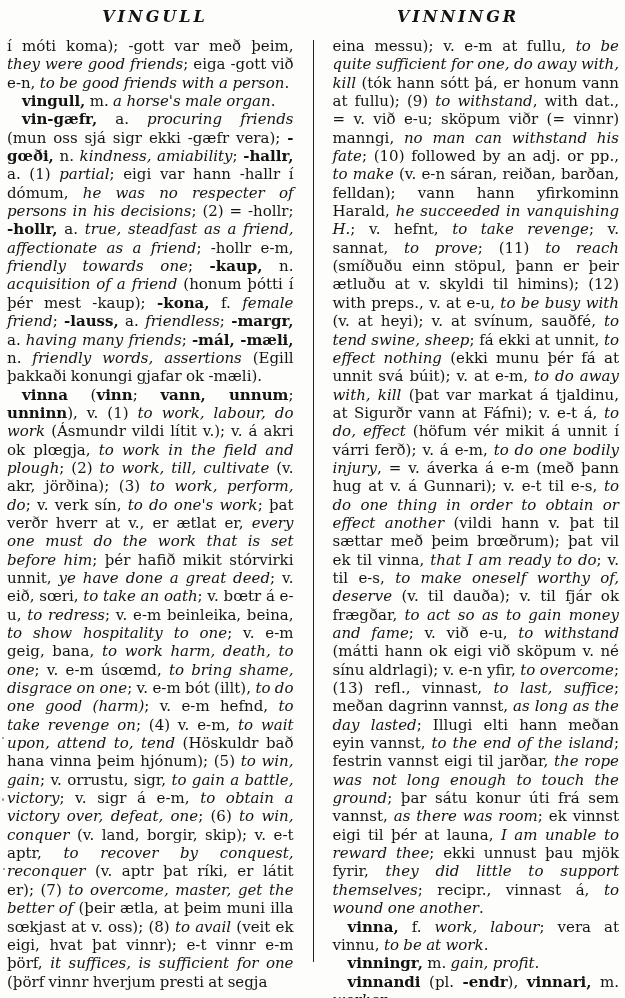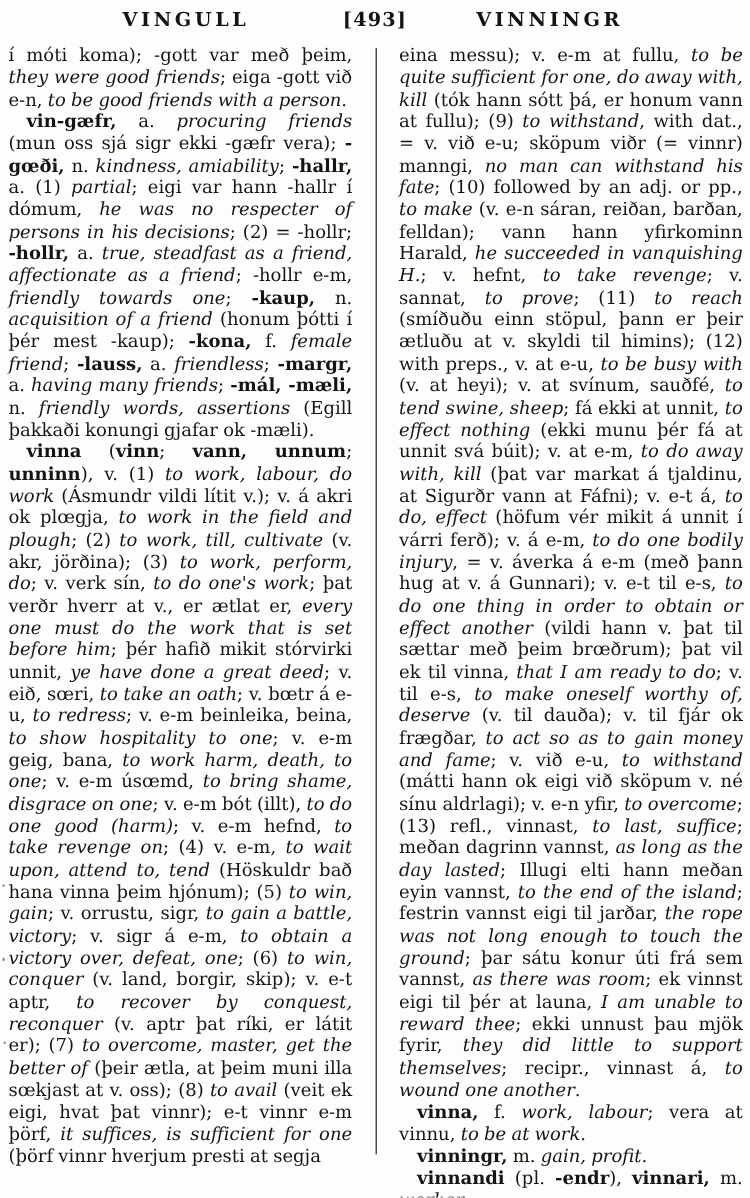--- a/index.html
+++ b/index.html
@@ -9,21 +9,21 @@
   html,body{margin:0;padding:0;}
   body{
     width:625px;height:998px;
     background:var(--paper);
     color:var(--ink);
     font-family:"DejaVu Serif","Liberation Serif",serif;
     -webkit-font-smoothing:antialiased;
   }
   .page{position:relative;width:625px;height:998px;overflow:hidden;}
   
-  .header{position:absolute;top:7px;left:0;right:0;height:24px;font-weight:bold;font-size:16px;}
+  .header{position:absolute;top:7px;left:0;right:0;height:24px;font-weight:bold;font-size:16px;font-style:italic;}
   .hw{position:absolute;top:0;text-align:center;letter-spacing:3px;}
   .hw-left{left:0;width:310px;}
   .hw-right{right:0;width:334px;}
   .page-num{position:absolute;top:0;left:0;right:0;text-align:center;font-weight:bold;letter-spacing:1px;}
   
   .columns{position:absolute;top:37px;left:7px;right:6px;bottom:6px;display:flex;}
   .col{flex:1;min-width:0;font-size:15px;line-height:18.35px;text-align:justify;word-spacing:-0.4px;}
   .col-left{padding-right:18px;}
   .col-right{padding-left:18px;}
   .rule{width:1px;background:#222;margin:3px 1px 30px 1px;}
@@ -37,27 +37,27 @@
   .s2{left:2px;top:798px;width:2px;height:3px;}
   .s3{left:3px;top:868px;width:2px;height:2px;}
 </style>
 </head>
 <body>
 
 <div class="page">
 
   <div class="header">
     <span class="hw hw-left">VINGULL</span>
-    <span class="page-num">[493]</span>
     <span class="hw hw-right">VINNINGR</span>
   </div>
 
   <div class="columns">
     <div class="col col-left">
         <p><span>í móti koma); -gott var með þeim, </span><span class="it">they were good friends</span><span>; eiga -gott við e-n, </span><span class="it">to be good friends with a person</span><span>.</span></p>
+        <p class="indent"><span class="bd">vingull,</span><span> m. </span><span class="it">a horse's male organ</span><span>.</span></p>
         <p class="indent"><span class="bd">vin-gæfr,</span><span> a. </span><span class="it">procuring friends</span><span> (mun oss sjá sigr ekki -gæfr vera); </span><span class="bd">-gœði,</span><span> n. </span><span class="it">kindness, amiability</span><span>; </span><span class="bd">-hallr,</span><span> a. (1) </span><span class="it">partial</span><span>; eigi var hann -hallr í dómum, </span><span class="it">he was no respecter of persons in his decisions</span><span>; (2) = -hollr; </span><span class="bd">-hollr,</span><span> a. </span><span class="it">true, steadfast as a friend, affectionate as a friend</span><span>; -hollr e-m, </span><span class="it">friendly towards one</span><span>; </span><span class="bd">-kaup,</span><span> n. </span><span class="it">acquisition of a friend</span><span> (honum þótti í þér mest -kaup); </span><span class="bd">-kona,</span><span> f. </span><span class="it">female friend</span><span>; </span><span class="bd">-lauss,</span><span> a. </span><span class="it">friendless</span><span>; </span><span class="bd">-margr,</span><span> a. </span><span class="it">having many friends</span><span>; </span><span class="bd">-mál, -mæli,</span><span> n. </span><span class="it">friendly words, assertions</span><span> (Egill þakkaði konungi gjafar ok -mæli).</span></p>
         <p class="indent"><span class="bd">vinna</span><span> (</span><span class="bd">vinn</span><span>; </span><span class="bd">vann, unnum</span><span>; </span><span class="bd">unninn</span><span>), v. (1) </span><span class="it">to work, labour, do work</span><span> (Ásmundr vildi lítit v.); v. á akri ok plœgja, </span><span class="it">to work in the field and plough</span><span>; (2) </span><span class="it">to work, till, cultivate</span><span> (v. akr, jörðina); (3) </span><span class="it">to work, perform, do</span><span>; v. verk sín, </span><span class="it">to do one's work</span><span>; þat verðr hverr at v., er ætlat er, </span><span class="it">every one must do the work that is set before him</span><span>; þér hafið mikit stórvirki unnit, </span><span class="it">ye have done a great deed</span><span>; v. eið, sœri, </span><span class="it">to take an oath</span><span>; v. bœtr á e-u, </span><span class="it">to redress</span><span>; v. e-m beinleika, beina, </span><span class="it">to show hospitality to one</span><span>; v. e-m geig, bana, </span><span class="it">to work harm, death, to one</span><span>; v. e-m úsœmd, </span><span class="it">to bring shame, disgrace on one</span><span>; v. e-m bót (illt), </span><span class="it">to do one good (harm)</span><span>; v. e-m hefnd, </span><span class="it">to take revenge on</span><span>; (4) v. e-m, </span><span class="it">to wait upon, attend to, tend</span><span> (Höskuldr bað hana vinna þeim hjónum); (5) </span><span class="it">to win, gain</span><span>; v. orrustu, sigr, </span><span class="it">to gain a battle, victory</span><span>; v. sigr á e-m, </span><span class="it">to obtain a victory over, defeat, one</span><span>; (6) </span><span class="it">to win, conquer</span><span> (v. land, borgir, skip); v. e-t aptr, </span><span class="it">to recover by conquest, reconquer</span><span> (v. aptr þat ríki, er látit er); (7) </span><span class="it">to overcome, master, get the better of</span><span> (þeir ætla, at þeim muni illa sœkjast at v. oss); (8) </span><span class="it">to avail</span><span> (veit ek eigi, hvat þat vinnr); e-t vinnr e-m þörf, </span><span class="it">it suffices, is sufficient for one</span><span> (þörf vinnr hverjum presti at segja</span></p>
       </div>
     <div class="rule"></div>
     <div class="col col-right">
         <p><span>eina messu); v. e-m at fullu, </span><span class="it">to be quite sufficient for one, do away with, kill</span><span> (tók hann sótt þá, er honum vann at fullu); (9) </span><span class="it">to withstand</span><span>, with dat., = v. við e-u; sköpum viðr (= vinnr) manngi, </span><span class="it">no man can withstand his fate</span><span>; (10) followed by an adj. or pp., </span><span class="it">to make</span><span> (v. e-n sáran, reiðan, barðan, felldan); vann hann yfirkominn Harald, </span><span class="it">he succeeded in vanquishing H.</span><span>; v. hefnt, </span><span class="it">to take revenge</span><span>; v. sannat, </span><span class="it">to prove</span><span>; (11) </span><span class="it">to reach</span><span> (smíðuðu einn stöpul, þann er þeir ætluðu at v. skyldi til himins); (12) with preps., v. at e-u, </span><span class="it">to be busy with</span><span> (v. at heyi); v. at svínum, sauðfé, </span><span class="it">to tend swine, sheep</span><span>; fá ekki at unnit, </span><span class="it">to effect nothing</span><span> (ekki munu þér fá at unnit svá búit); v. at e-m, </span><span class="it">to do away with, kill</span><span> (þat var markat á tjaldinu, at Sigurðr vann at Fáfni); v. e-t á, </span><span class="it">to do, effect</span><span> (höfum vér mikit á unnit í várri ferð); v. á e-m, </span><span class="it">to do one bodily injury</span><span>, = v. áverka á e-m (með þann hug at v. á Gunnari); v. e-t til e-s, </span><span class="it">to do one thing in order to obtain or effect another</span><span> (vildi hann v. þat til sættar með þeim brœðrum); þat vil ek til vinna, </span><span class="it">that I am ready to do</span><span>; v. til e-s, </span><span class="it">to make oneself worthy of, deserve</span><span> (v. til dauða); v. til fjár ok frægðar, </span><span class="it">to act so as to gain money and fame</span><span>; v. við e-u, </span><span class="it">to withstand</span><span> (mátti hann ok eigi við sköpum v. né sínu aldrlagi); v. e-n yfir, </span><span class="it">to overcome</span><span>; (13) refl., vinnast, </span><span class="it">to last, suffice</span><span>; meðan dagrinn vannst, </span><span class="it">as long as the day lasted</span><span>; Illugi elti hann meðan eyin vannst, </span><span class="it">to the end of the island</span><span>; festrin vannst eigi til jarðar, </span><span class="it">the rope was not long enough to touch the ground</span><span>; þar sátu konur úti frá sem vannst, </span><span class="it">as there was room</span><span>; ek vinnst eigi til þér at launa, </span><span class="it">I am unable to reward thee</span><span>; ekki unnust þau mjök fyrir, </span><span class="it">they did little to support themselves</span><span>; recipr., vinnast á, </span><span class="it">to wound one another</span><span>.</span></p>
         <p class="indent"><span class="bd">vinna,</span><span> f. </span><span class="it">work, labour</span><span>; vera at vinnu, </span><span class="it">to be at work</span><span>.</span></p>
         <p class="indent"><span class="bd">vinningr,</span><span> m. </span><span class="it">gain, profit</span><span>.</span></p>
         <p class="indent"><span class="bd">vinnandi</span><span> (pl. </span><span class="bd">-endr</span><span>), </span><span class="bd">vinnari,</span><span> m. </span><span class="it">worker</span><span>.</span></p>
       </div>

